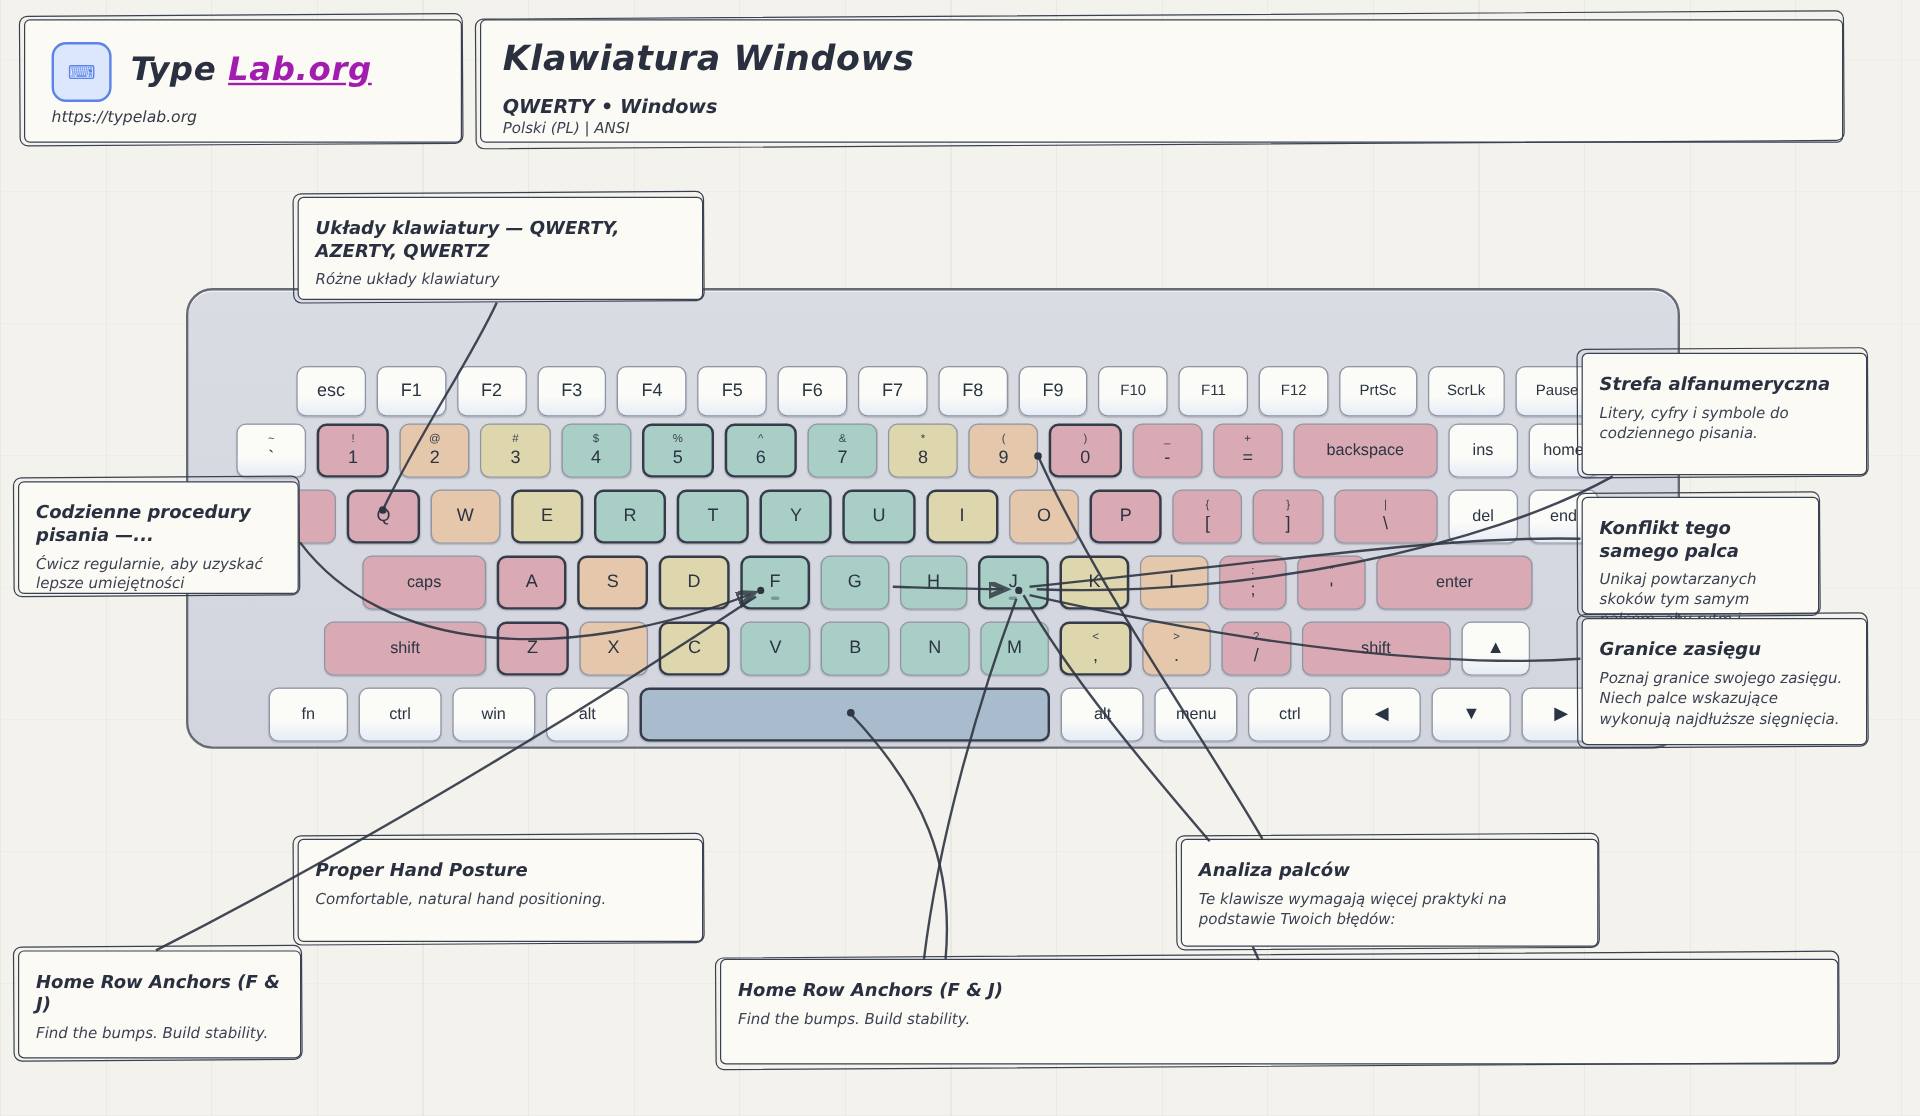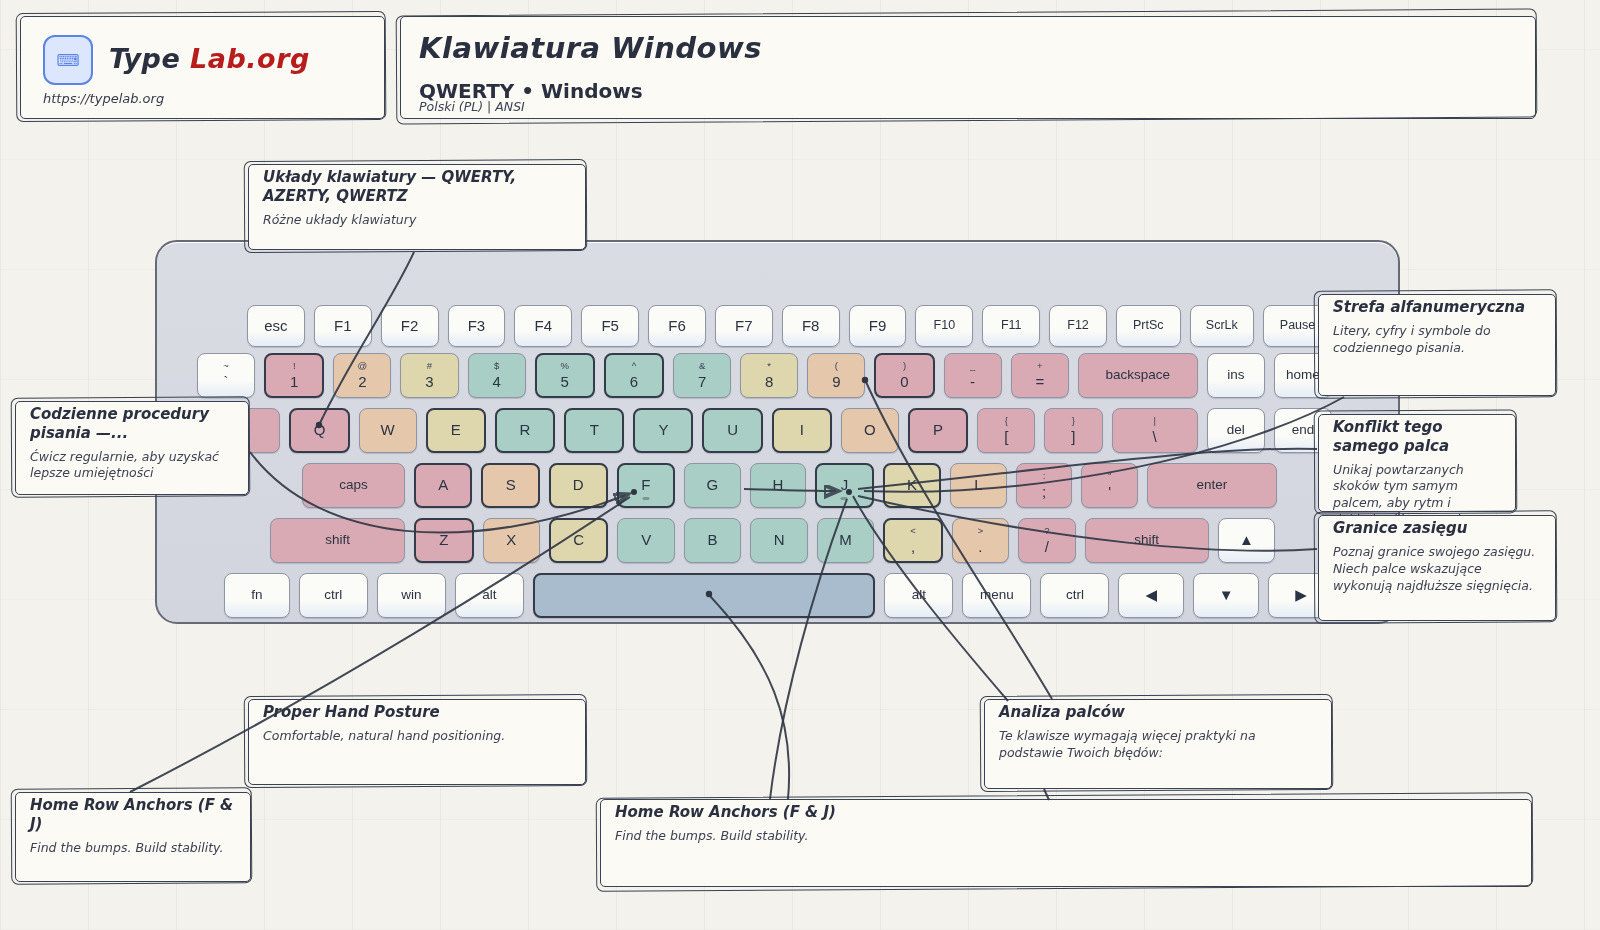--- a/index.html
+++ b/index.html
@@ -14,36 +14,36 @@
   }
   
   .card{
     position:absolute;background:#fbfaf4;border:1.6px solid #3a4150;border-radius:5px;
     box-sizing:border-box;z-index:20;
   }
   .card::before{
     content:'';position:absolute;inset:-5px -2px -3px -5px;border:1.4px solid #3a4150;
     border-radius:7px;transform:rotate(-0.35deg);pointer-events:none;
   }
-  .callout{padding:3px 14px;}
+  .callout{padding:16px 14px;}
   .callout .c-title{font-weight:bold;font-style:italic;font-size:15px;line-height:1.25;display:block;}
   .callout .c-body{font-style:italic;font-size:12.5px;line-height:1.35;color:#3c4254;display:block;margin-top:6px;}
   
   #logo-card{left:20px;top:16px;width:365px;height:103px;}
   #title-card{left:400px;top:16px;width:1136px;height:103px;}
   .logo-icon{
     position:absolute;left:22px;top:18px;width:46px;height:46px;border-radius:12px;
     background:#dce7fd;border:2px solid #5b83e8;display:flex;align-items:center;justify-content:center;
     font-size:16px;color:#5b83e8;
   }
   .brand{position:absolute;left:88px;top:26px;font-size:27px;font-style:italic;font-weight:bold;letter-spacing:.5px;}
-  .brand .b2{color:#b91c1c;}
+  .brand .b2{color:#a21caf;text-decoration:underline;}
   .brand-url{position:absolute;left:22px;top:74px;font-size:13px;font-style:italic;color:#353b49;}
   .t-head{position:absolute;left:18px;top:14px;font-size:29px;font-weight:bold;font-style:italic;letter-spacing:.5px;}
-  .t-sub{position:absolute;left:18px;top:62px;font-size:20px;font-weight:bold;}
+  .t-sub{position:absolute;left:18px;top:62px;font-size:16px;font-weight:bold;font-style:italic;}
   .t-meta{position:absolute;left:18px;top:82px;font-size:12.5px;font-style:italic;color:#3c4254;}
   
   #kb{
     position:absolute;left:155px;top:240px;width:1245px;height:384px;z-index:5;
     background:linear-gradient(#dadce4,#d3d5de);border:2px solid #646a76;border-radius:22px;
     box-sizing:border-box;box-shadow:0 1px 0 #fff inset;
   }
   .krow{position:absolute;display:flex;gap:9px;}
   .key{
     position:relative;border:1.5px solid #8f95a2;border-radius:8px;box-sizing:border-box;

